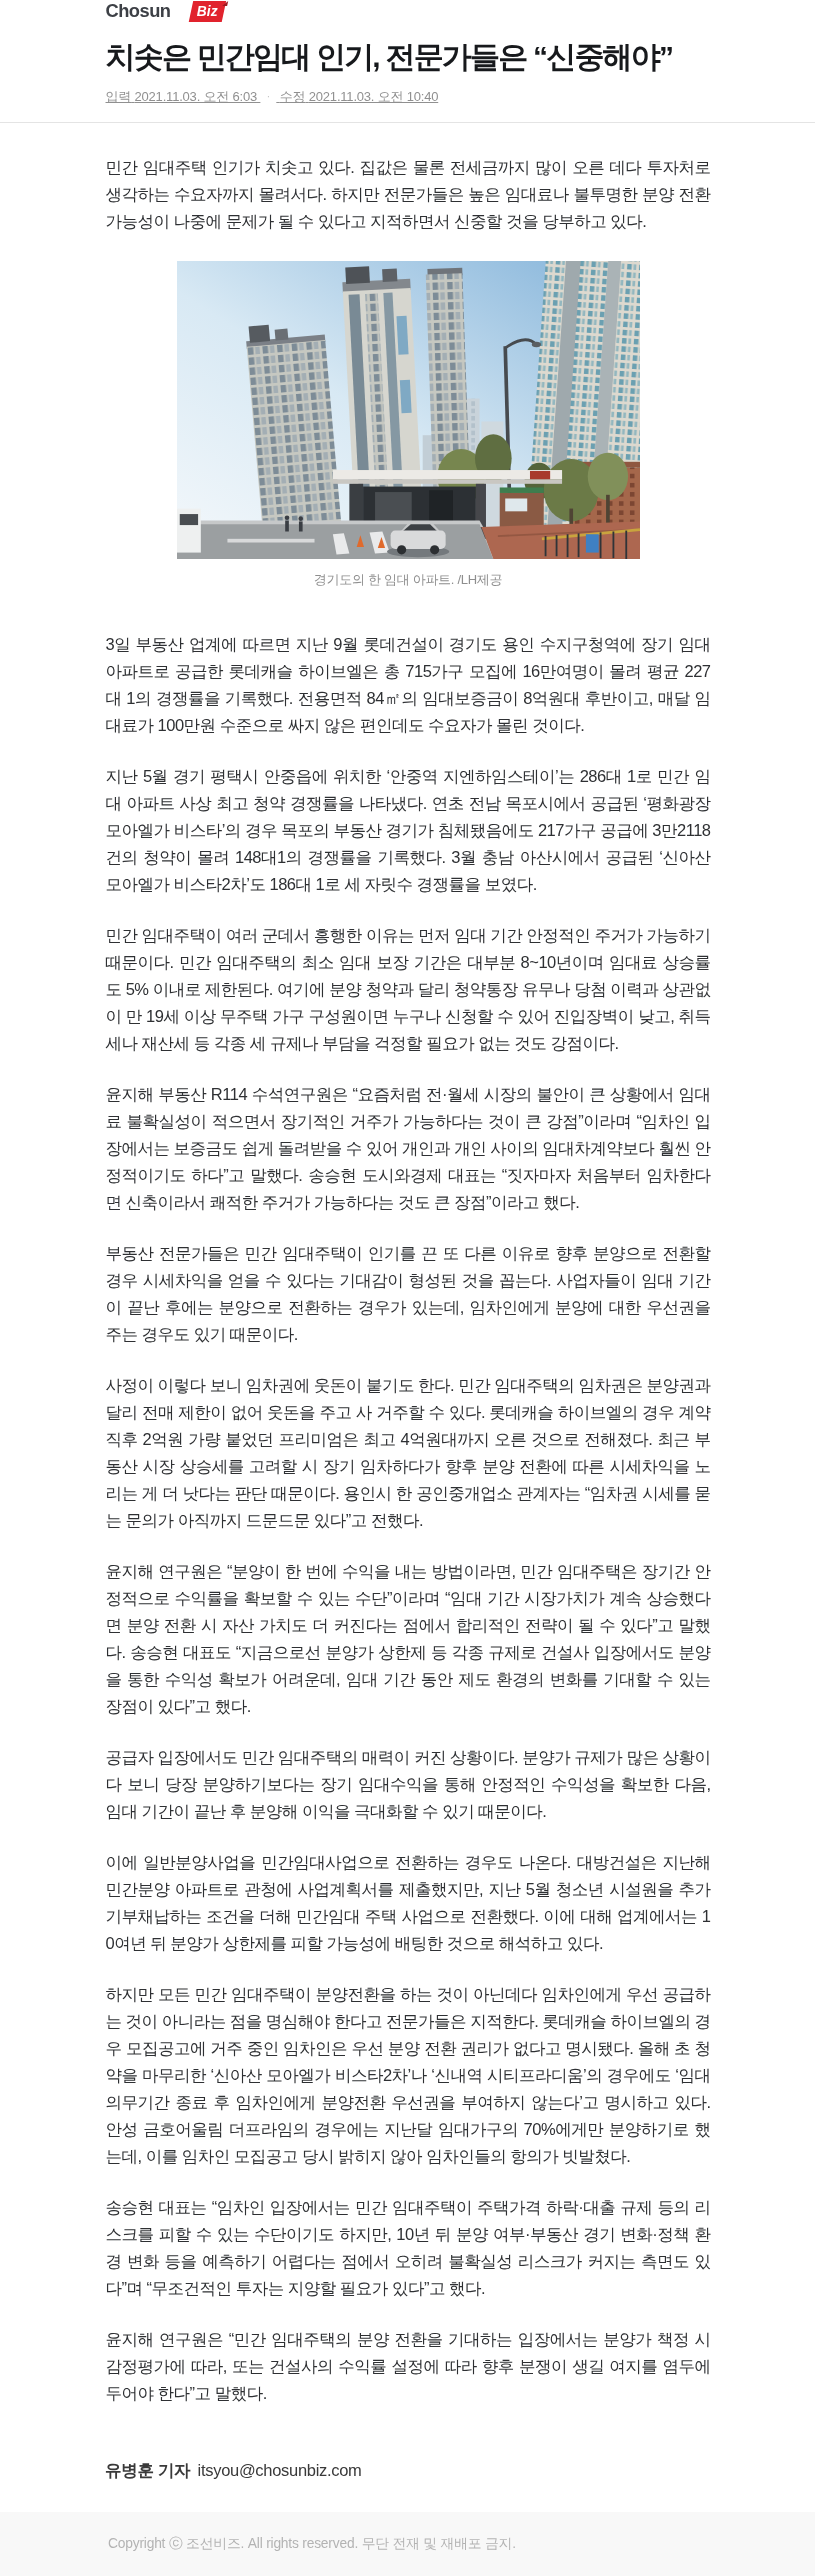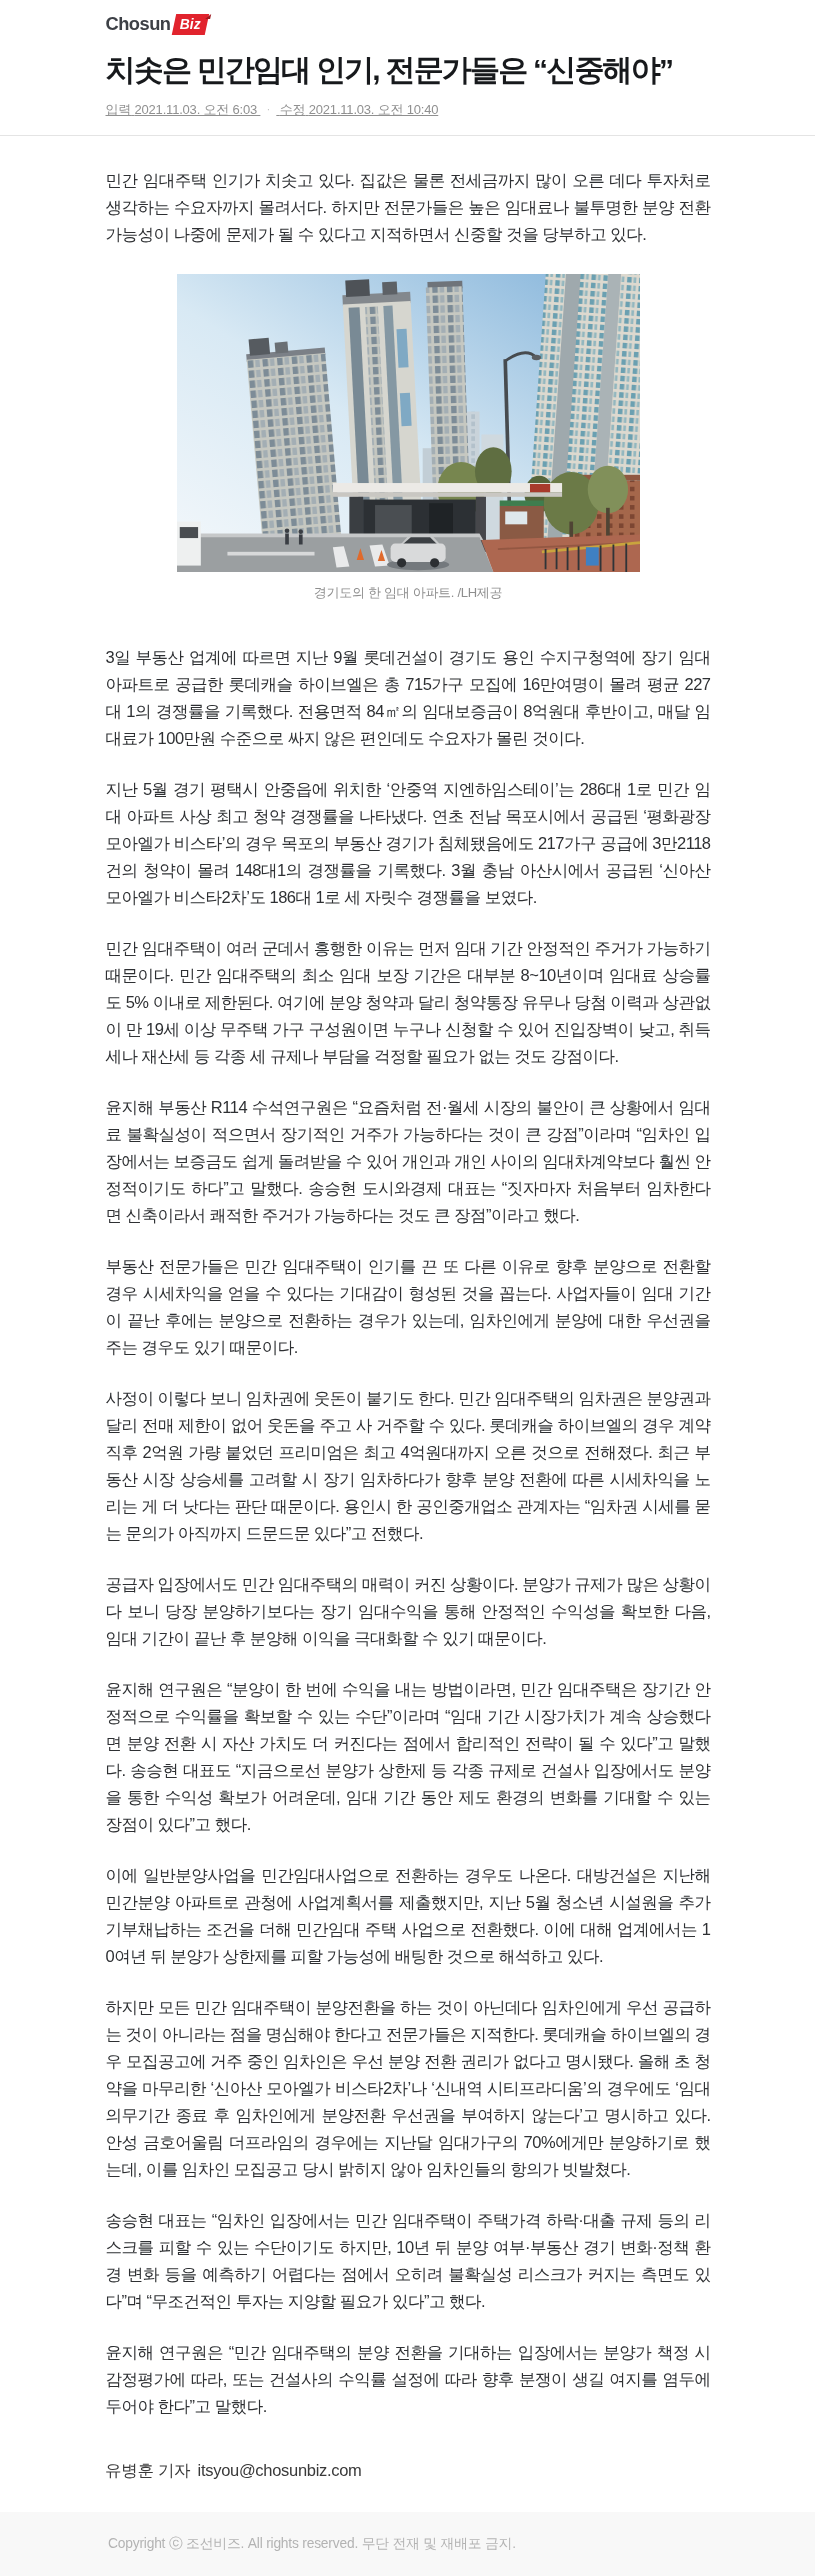--- a/index.html
+++ b/index.html
@@ -7,21 +7,21 @@
     position:relative;
     width:816px;height:2576px;
     margin:0 auto;
     background:#ffffff;
     overflow:hidden;
     font-family:"Liberation Sans","DejaVu Sans",sans-serif;
     -webkit-font-smoothing:antialiased;
   }
   .col{width:605px;margin:0 auto;}
   
-  .logo{display:flex;align-items:center;gap:1px;padding-top:13px;text-decoration:none;cursor:pointer;width:fit-content;}
+  .logo{display:flex;align-items:center;gap:18px;text-decoration:none;cursor:pointer;width:fit-content;}
   .logo-chosun{font-size:18.3px;font-weight:700;color:#3d4046;letter-spacing:-0.5px;}
   .logo-biz{display:inline-block;background:#e1232d;transform:skewX(-12deg);padding:1.8px 6.4px 2.8px 5.5px;margin-left:2.8px;position:relative;}
   .logo-biz i{display:inline-block;transform:skewX(12deg);font-style:italic;font-weight:700;color:#ffffff;font-size:13.8px;line-height:13.8px;}
   .logo-biz:after{content:"";position:absolute;right:-2.8px;top:0;border-style:solid;border-width:0 0 5.5px 5.5px;border-color:transparent transparent #9e1a21 transparent;}
   h1.title{
     margin:14.7px 0 0 0;
     font-size:30px;line-height:40px;font-weight:800;
     color:#17191c;letter-spacing:-1.8px;
     word-break:break-all;
   }
@@ -35,21 +35,21 @@
     font-size:16.5px;line-height:27px;
     color:#2e3033;letter-spacing:-0.5px;
     text-align:justify;word-break:break-all;
   }
   figure.photo-block{margin:26px auto 42px auto;width:463px;}
   .photo-frame{width:463px;height:298px;overflow:hidden;background:#cfe0ee;}
   .photo-frame svg{display:block;width:463px;height:298px;}
   figcaption{margin-top:12px;text-align:center;font-size:13px;color:#8e8e8e;letter-spacing:-0.3px;}
   
   .byline{position:absolute;left:105px;top:2460px;font-size:16.5px;color:#3a3a3a;letter-spacing:-0.3px;}
-  .byline .reporter{font-weight:400;margin-right:7.3px;}
+  .byline .reporter{font-weight:700;margin-right:7.3px;}
   .byline a{color:#3a3a3a;text-decoration:none;cursor:pointer;text-align:center;}
   .site-footer{
     position:absolute;left:0;right:0;bottom:0;height:64px;
     background:#f8f8f8;display:flex;align-items:center;
   }
   .site-footer p{margin:0 16px 0 108px;font-size:13.8px;color:#b3b3b3;letter-spacing:-0.2px;}
 </style>
 </head>
 <body>
 
@@ -203,22 +203,22 @@
       </div>
       <figcaption>경기도의 한 임대 아파트. /LH제공</figcaption>
     </figure>
 
     <p class="para">3일 부동산 업계에 따르면 지난 9월 롯데건설이 경기도 용인 수지구청역에 장기 임대 아파트로 공급한 롯데캐슬 하이브엘은 총 715가구 모집에 16만여명이 몰려 평균 227대 1의 경쟁률을 기록했다. 전용면적 84㎡의 임대보증금이 8억원대 후반이고, 매달 임대료가 100만원 수준으로 싸지 않은 편인데도 수요자가 몰린 것이다.</p>
     <p class="para">지난 5월 경기 평택시 안중읍에 위치한 ‘안중역 지엔하임스테이’는 286대 1로 민간 임대 아파트 사상 최고 청약 경쟁률을 나타냈다. 연초 전남 목포시에서 공급된 ‘평화광장 모아엘가 비스타’의 경우 목포의 부동산 경기가 침체됐음에도 217가구 공급에 3만2118건의 청약이 몰려 148대1의 경쟁률을 기록했다. 3월 충남 아산시에서 공급된 ‘신아산 모아엘가 비스타2차’도 186대 1로 세 자릿수 경쟁률을 보였다.</p>
     <p class="para">민간 임대주택이 여러 군데서 흥행한 이유는 먼저 임대 기간 안정적인 주거가 가능하기 때문이다. 민간 임대주택의 최소 임대 보장 기간은 대부분 8~10년이며 임대료 상승률도 5% 이내로 제한된다. 여기에 분양 청약과 달리 청약통장 유무나 당첨 이력과 상관없이 만 19세 이상 무주택 가구 구성원이면 누구나 신청할 수 있어 진입장벽이 낮고, 취득세나 재산세 등 각종 세 규제나 부담을 걱정할 필요가 없는 것도 강점이다.</p>
     <p class="para">윤지해 부동산 R114 수석연구원은 “요즘처럼 전·월세 시장의 불안이 큰 상황에서 임대료 불확실성이 적으면서 장기적인 거주가 가능하다는 것이 큰 강점”이라며 “임차인 입장에서는 보증금도 쉽게 돌려받을 수 있어 개인과 개인 사이의 임대차계약보다 훨씬 안정적이기도 하다”고 말했다. 송승현 도시와경제 대표는 “짓자마자 처음부터 임차한다면 신축이라서 쾌적한 주거가 가능하다는 것도 큰 장점”이라고 했다.</p>
     <p class="para">부동산 전문가들은 민간 임대주택이 인기를 끈 또 다른 이유로 향후 분양으로 전환할 경우 시세차익을 얻을 수 있다는 기대감이 형성된 것을 꼽는다. 사업자들이 임대 기간이 끝난 후에는 분양으로 전환하는 경우가 있는데, 임차인에게 분양에 대한 우선권을 주는 경우도 있기 때문이다.</p>
     <p class="para">사정이 이렇다 보니 임차권에 웃돈이 붙기도 한다. 민간 임대주택의 임차권은 분양권과 달리 전매 제한이 없어 웃돈을 주고 사 거주할 수 있다. 롯데캐슬 하이브엘의 경우 계약 직후 2억원 가량 붙었던 프리미엄은 최고 4억원대까지 오른 것으로 전해졌다. 최근 부동산 시장 상승세를 고려할 시 장기 임차하다가 향후 분양 전환에 따른 시세차익을 노리는 게 더 낫다는 판단 때문이다. 용인시 한 공인중개업소 관계자는 “임차권 시세를 묻는 문의가 아직까지 드문드문 있다”고 전했다.</p>
+    <p class="para">윤지해 연구원은 “분양이 한 번에 수익을 내는 방법이라면, 민간 임대주택은 장기간 안정적으로 수익률을 확보할 수 있는 수단”이라며 “임대 기간 시장가치가 계속 상승했다면 분양 전환 시 자산 가치도 더 커진다는 점에서 합리적인 전략이 될 수 있다”고 말했다. 송승현 대표도 “지금으로선 분양가 상한제 등 각종 규제로 건설사 입장에서도 분양을 통한 수익성 확보가 어려운데, 임대 기간 동안 제도 환경의 변화를 기대할 수 있는 장점이 있다”고 했다.</p>
     <p class="para">공급자 입장에서도 민간 임대주택의 매력이 커진 상황이다. 분양가 규제가 많은 상황이다 보니 당장 분양하기보다는 장기 임대수익을 통해 안정적인 수익성을 확보한 다음, 임대 기간이 끝난 후 분양해 이익을 극대화할 수 있기 때문이다.</p>
-    <p class="para">윤지해 연구원은 “분양이 한 번에 수익을 내는 방법이라면, 민간 임대주택은 장기간 안정적으로 수익률을 확보할 수 있는 수단”이라며 “임대 기간 시장가치가 계속 상승했다면 분양 전환 시 자산 가치도 더 커진다는 점에서 합리적인 전략이 될 수 있다”고 말했다. 송승현 대표도 “지금으로선 분양가 상한제 등 각종 규제로 건설사 입장에서도 분양을 통한 수익성 확보가 어려운데, 임대 기간 동안 제도 환경의 변화를 기대할 수 있는 장점이 있다”고 했다.</p>
     <p class="para">이에 일반분양사업을 민간임대사업으로 전환하는 경우도 나온다. 대방건설은 지난해 민간분양 아파트로 관청에 사업계획서를 제출했지만, 지난 5월 청소년 시설원을 추가 기부채납하는 조건을 더해 민간임대 주택 사업으로 전환했다. 이에 대해 업계에서는 10여년 뒤 분양가 상한제를 피할 가능성에 배팅한 것으로 해석하고 있다.</p>
     <p class="para">하지만 모든 민간 임대주택이 분양전환을 하는 것이 아닌데다 임차인에게 우선 공급하는 것이 아니라는 점을 명심해야 한다고 전문가들은 지적한다. 롯데캐슬 하이브엘의 경우 모집공고에 거주 중인 임차인은 우선 분양 전환 권리가 없다고 명시됐다. 올해 초 청약을 마무리한 ‘신아산 모아엘가 비스타2차’나 ‘신내역 시티프라디움’의 경우에도 ‘임대의무기간 종료 후 임차인에게 분양전환 우선권을 부여하지 않는다’고 명시하고 있다. 안성 금호어울림 더프라임의 경우에는 지난달 임대가구의 70%에게만 분양하기로 했는데, 이를 임차인 모집공고 당시 밝히지 않아 임차인들의 항의가 빗발쳤다.</p>
     <p class="para">송승현 대표는 “임차인 입장에서는 민간 임대주택이 주택가격 하락·대출 규제 등의 리스크를 피할 수 있는 수단이기도 하지만, 10년 뒤 분양 여부·부동산 경기 변화·정책 환경 변화 등을 예측하기 어렵다는 점에서 오히려 불확실성 리스크가 커지는 측면도 있다”며 “무조건적인 투자는 지양할 필요가 있다”고 했다.</p>
     <p class="para">윤지해 연구원은 “민간 임대주택의 분양 전환을 기대하는 입장에서는 분양가 책정 시 감정평가에 따라, 또는 건설사의 수익률 설정에 따라 향후 분쟁이 생길 여지를 염두에 두어야 한다”고 말했다.</p>
   </main>
 
   <div class="byline">
     <span class="reporter">유병훈 기자</span><a>itsyou@chosunbiz.com</a>
   </div>
 

